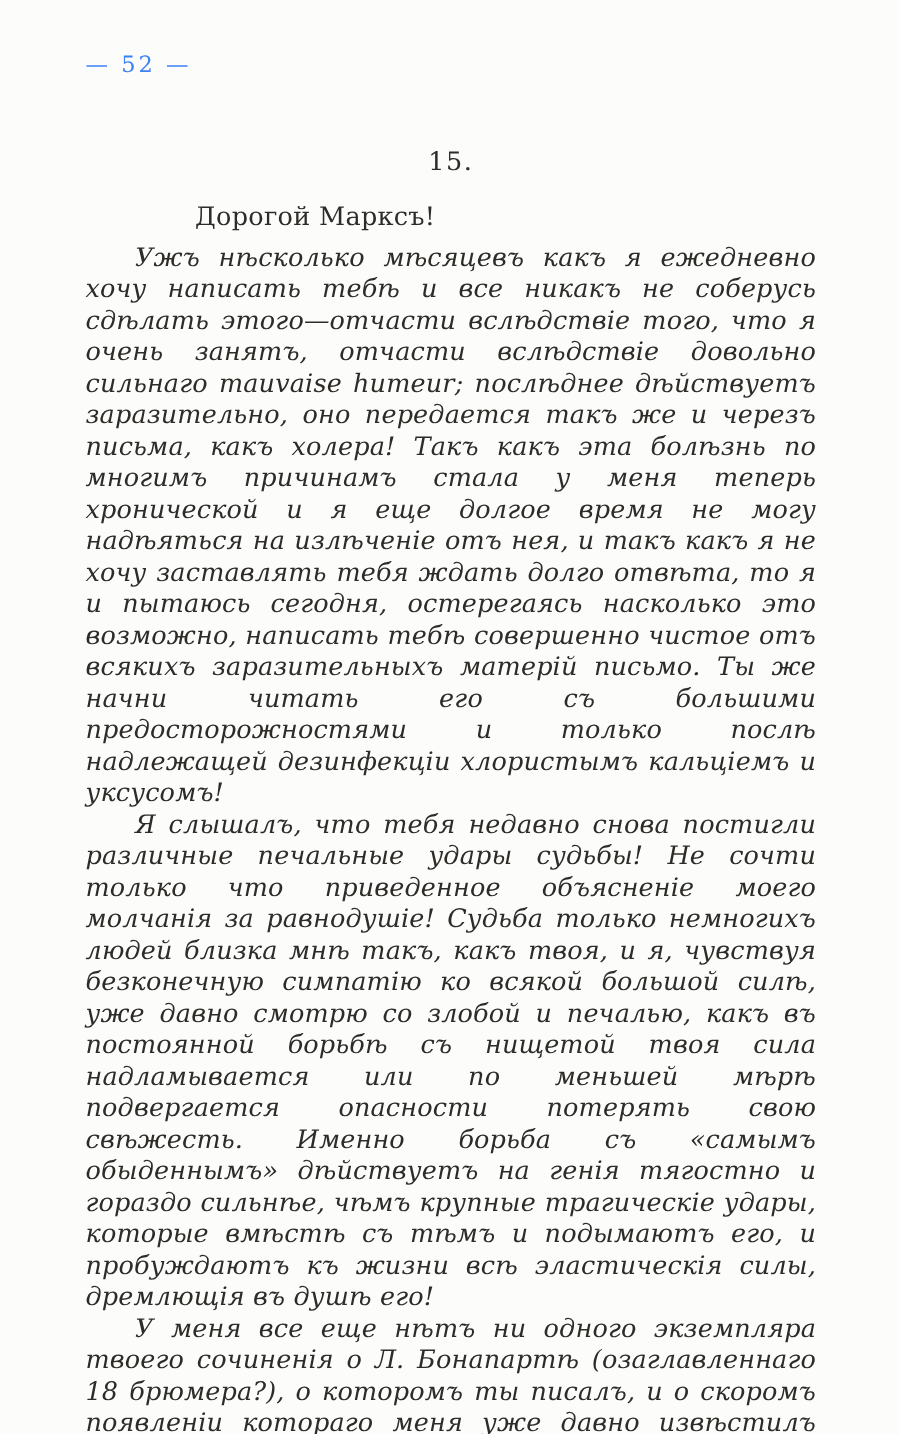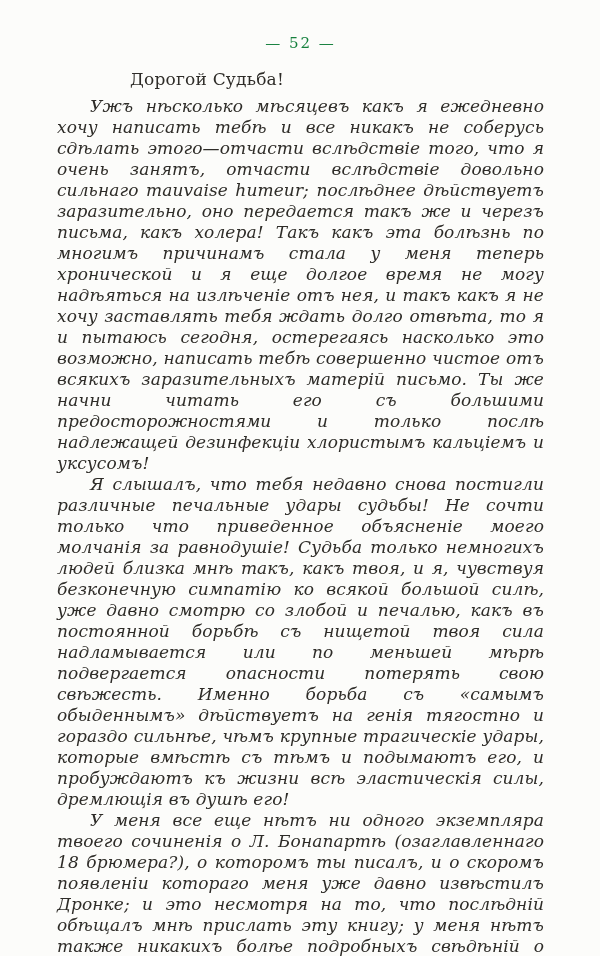--- a/index.html
+++ b/index.html
@@ -13,24 +13,23 @@
     height: 956px;
     margin: 0 auto;
     box-sizing: border-box;
     background: #fcfcfa;
     color: #2e2c28;
     font-family: "DejaVu Serif", "Liberation Serif", serif;
     padding: 34px 56px 0 57px;
     overflow: hidden;
   }
   .page-number {
-    text-align: center;
     font-size: 15px;
     letter-spacing: 2px;
-    color: #15803d;
+    color: #3b82f6;
   }
   .letter-number {
     text-align: center;
     font-size: 17px;
     margin-top: 46px;
     letter-spacing: 1px;
   }
   .salutation {
     font-size: 17px;
     margin: 17px 0 7px 73px;
@@ -46,21 +45,22 @@
     hyphens: none;
     font-style: italic;
   }
 </style>
 </head>
 <body>
 
 <div class="page">
   <div class="page-number">— 52 —</div>
 
+  <div class="letter-number">15.</div>
 
-  <div class="salutation">Дорогой Судьба!</div>
+  <div class="salutation">Дорогой Марксъ!</div>
 
   <div class="body-text">
     <p>Ужъ нѣсколько мѣсяцевъ какъ я ежедневно хочу написать тебѣ и все никакъ не соберусь сдѣлать этого—отчасти вслѣдствіе того, что я очень занятъ, отчасти вслѣдствіе довольно сильнаго mauvaise humeur; послѣднее дѣйствуетъ заразительно, оно передается такъ же и черезъ письма, какъ холера! Такъ какъ эта болѣзнь по многимъ причинамъ стала у меня теперь хронической и я еще долгое время не могу надѣяться на излѣченіе отъ нея, и такъ какъ я не хочу заставлять тебя ждать долго отвѣта, то я и пытаюсь сегодня, остерегаясь насколько это возможно, написать тебѣ совершенно чистое отъ всякихъ заразительныхъ матерій письмо. Ты же начни читать его съ большими предосторожностями и только послѣ надлежащей дезинфекціи хлористымъ кальціемъ и уксусомъ!</p>
     <p>Я слышалъ, что тебя недавно снова постигли различные печальные удары судьбы! Не сочти только что приведенное объясненіе моего молчанія за равнодушіе! Судьба только немногихъ людей близка мнѣ такъ, какъ твоя, и я, чувствуя безконечную симпатію ко всякой большой силѣ, уже давно смотрю со злобой и печалью, какъ въ постоянной борьбѣ съ нищетой твоя сила надламывается или по меньшей мѣрѣ подвергается опасности потерять свою свѣжесть. Именно борьба съ «самымъ обыденнымъ» дѣйствуетъ на генія тягостно и гораздо сильнѣе, чѣмъ крупные трагическіе удары, которые вмѣстѣ съ тѣмъ и подымаютъ его, и пробуждаютъ къ жизни всѣ эластическія силы, дремлющія въ душѣ его!</p>
     <p>У меня все еще нѣтъ ни одного экземпляра твоего сочиненія о Л. Бонапартѣ (озаглавленнаго 18 брюмера?), о которомъ ты писалъ, и о скоромъ появленіи котораго меня уже давно извѣстилъ Дронке; и это несмотря на то, что послѣдній обѣщалъ мнѣ прислать эту книгу; у меня нѣтъ также никакихъ болѣе подробныхъ свѣдѣній о ней. Я не думаю, чтобы ввозъ этого сочиненія встрѣтилъ затрудненія со стороны чиновниковъ, если тамъ дѣло идетъ только о Франціи. Здѣсь нельзя ничего писать о внутреннихъ дѣлахъ, но за то о Наполеонѣ можно все что угодно. «Neue Preussische Zeitung», которую я вижу постоянно, содержитъ часто прямо убійственныя статьи противъ Наполеона. Конечно, «Neue Preussische Zeitung» вполнѣ привилегированная газета. Но довольно враждебно относится къ Наполеону также, напри-</p>
   </div>
 </div>
 
 </body></html>

